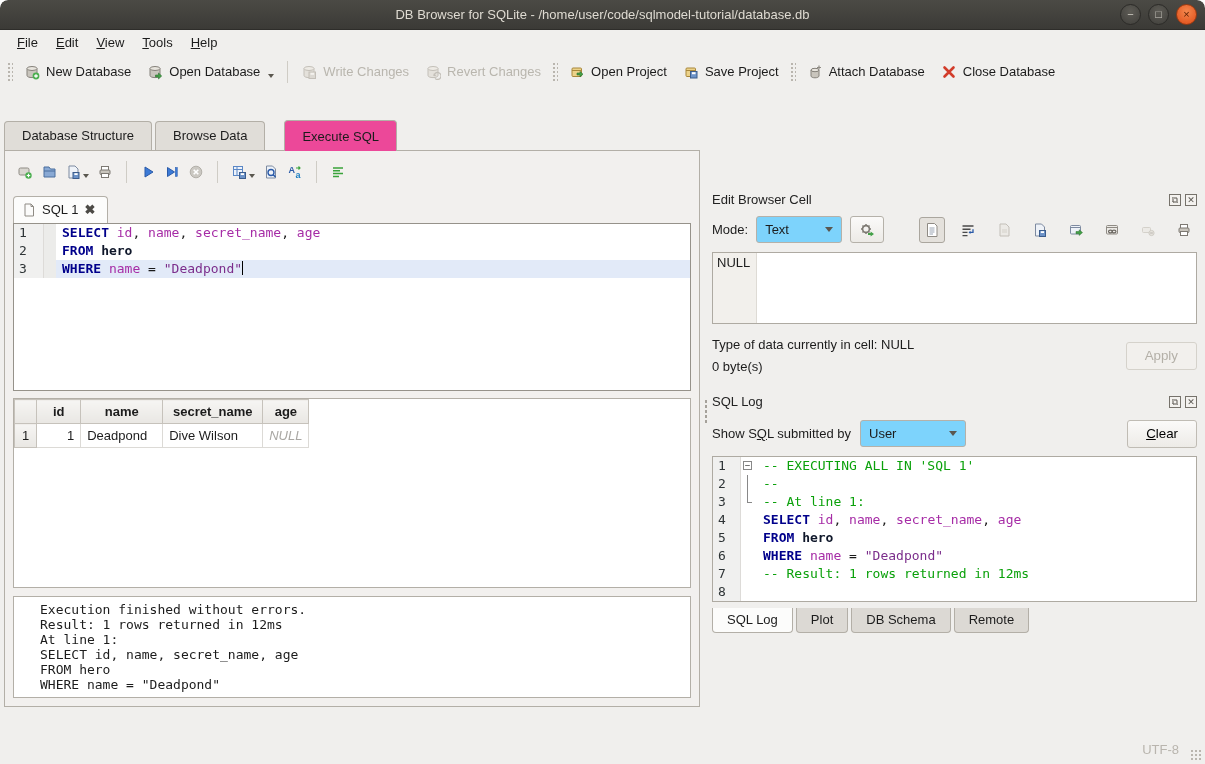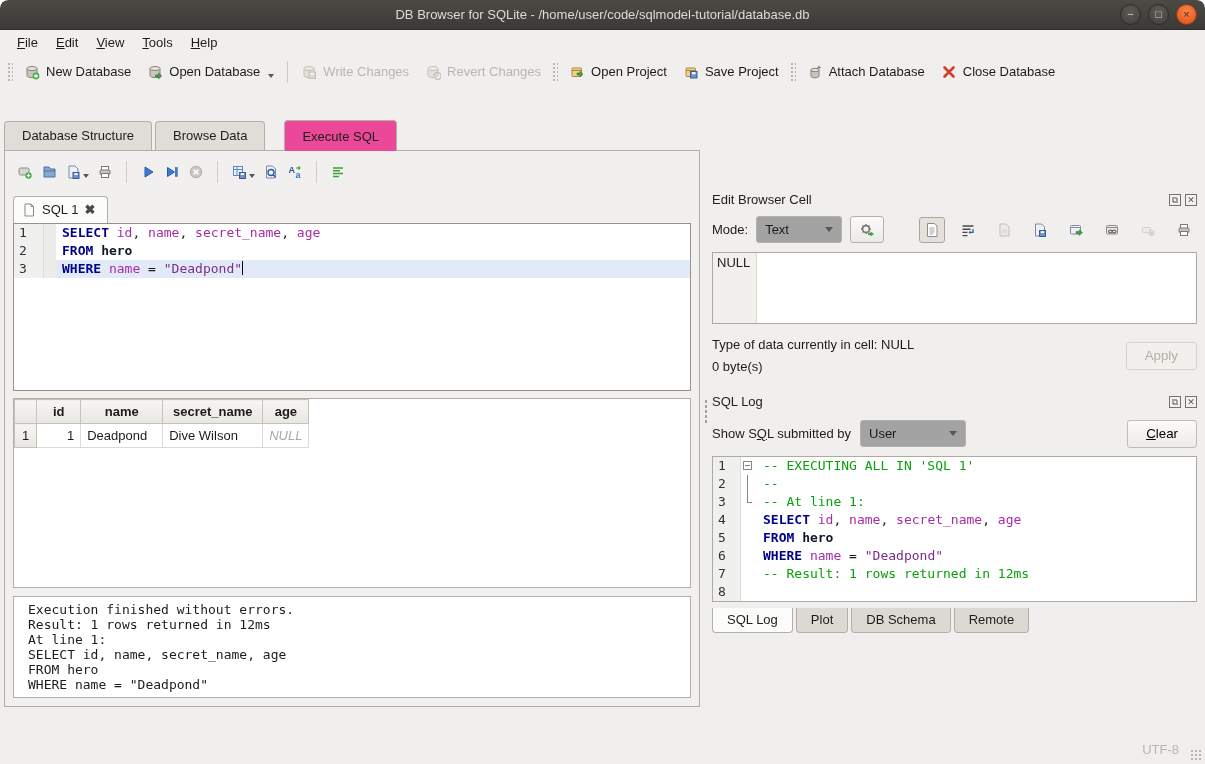--- a/index.html
+++ b/index.html
@@ -98,31 +98,31 @@
   .grid th { background:linear-gradient(#f6f5f3,#e9e7e3); border:1px solid #c6c2bb;
              font-weight:bold; padding:3px 8px; height:24px; }
   .grid td { border:1px solid #dcdad6; padding:3px 6px; height:24px; background:#fff; }
   .grid td.rownum { background:linear-gradient(#f6f5f3,#e9e7e3); border:1px solid #c6c2bb;
                     text-align:center; padding:3px 7px; }
   .grid td.num { text-align:right; }
   .grid td.nullval { color:#a9a7a3; font-style:italic; }
 
   
   .output { flex:1; margin-top:8px; border:1px solid #b3afa7; background:#fff;
-            padding:5px 14px; line-height:15px; overflow:hidden; }
+            padding:5px 26px; line-height:15px; overflow:hidden; }
 
   
   .dock-header { display:flex; align-items:center; height:24px; flex:none; margin-top:2px; }
   .dock-title { flex:1; font-size:13px; color:#222; }
   .dock-icons { display:flex; gap:4px; }
   .dock-ic { width:12px; height:12px; border:1px solid #76726b; background:#f4f2ef; position:relative;
              font-size:9px; line-height:10px; text-align:center; color:#5c5953; }
 
   .mode-row { display:flex; align-items:center; height:36px; flex:none; gap:8px; }
-  .combo { display:flex; align-items:center; justify-content:space-between; background:#a3a3a3;
+  .combo { display:flex; align-items:center; justify-content:space-between; background:#7dd3fc;
            border:1px solid #b5b1a9; border-radius:3px; padding:3px 8px; height:27px; }
   .combo .arr { width:0; height:0; border-left:4px solid transparent; border-right:4px solid transparent;
                 border-top:5px solid #5a574f; margin-left:10px; }
   .mini-btn { width:34px; height:27px; border:1px solid #b5b1a9; border-radius:3px;
               background:linear-gradient(#fbfaf9,#eceae6); display:flex; align-items:center;
               justify-content:center; gap:1px; }
   .cell-icons { margin-left:auto; display:flex; align-items:center; gap:10px; }
   .cell-ic { width:26px; height:26px; display:flex; align-items:center; justify-content:center;
              border-radius:3px; }
   .cell-ic.pressed { border:1px solid #aaa69e; background:#e4e1dc; }

